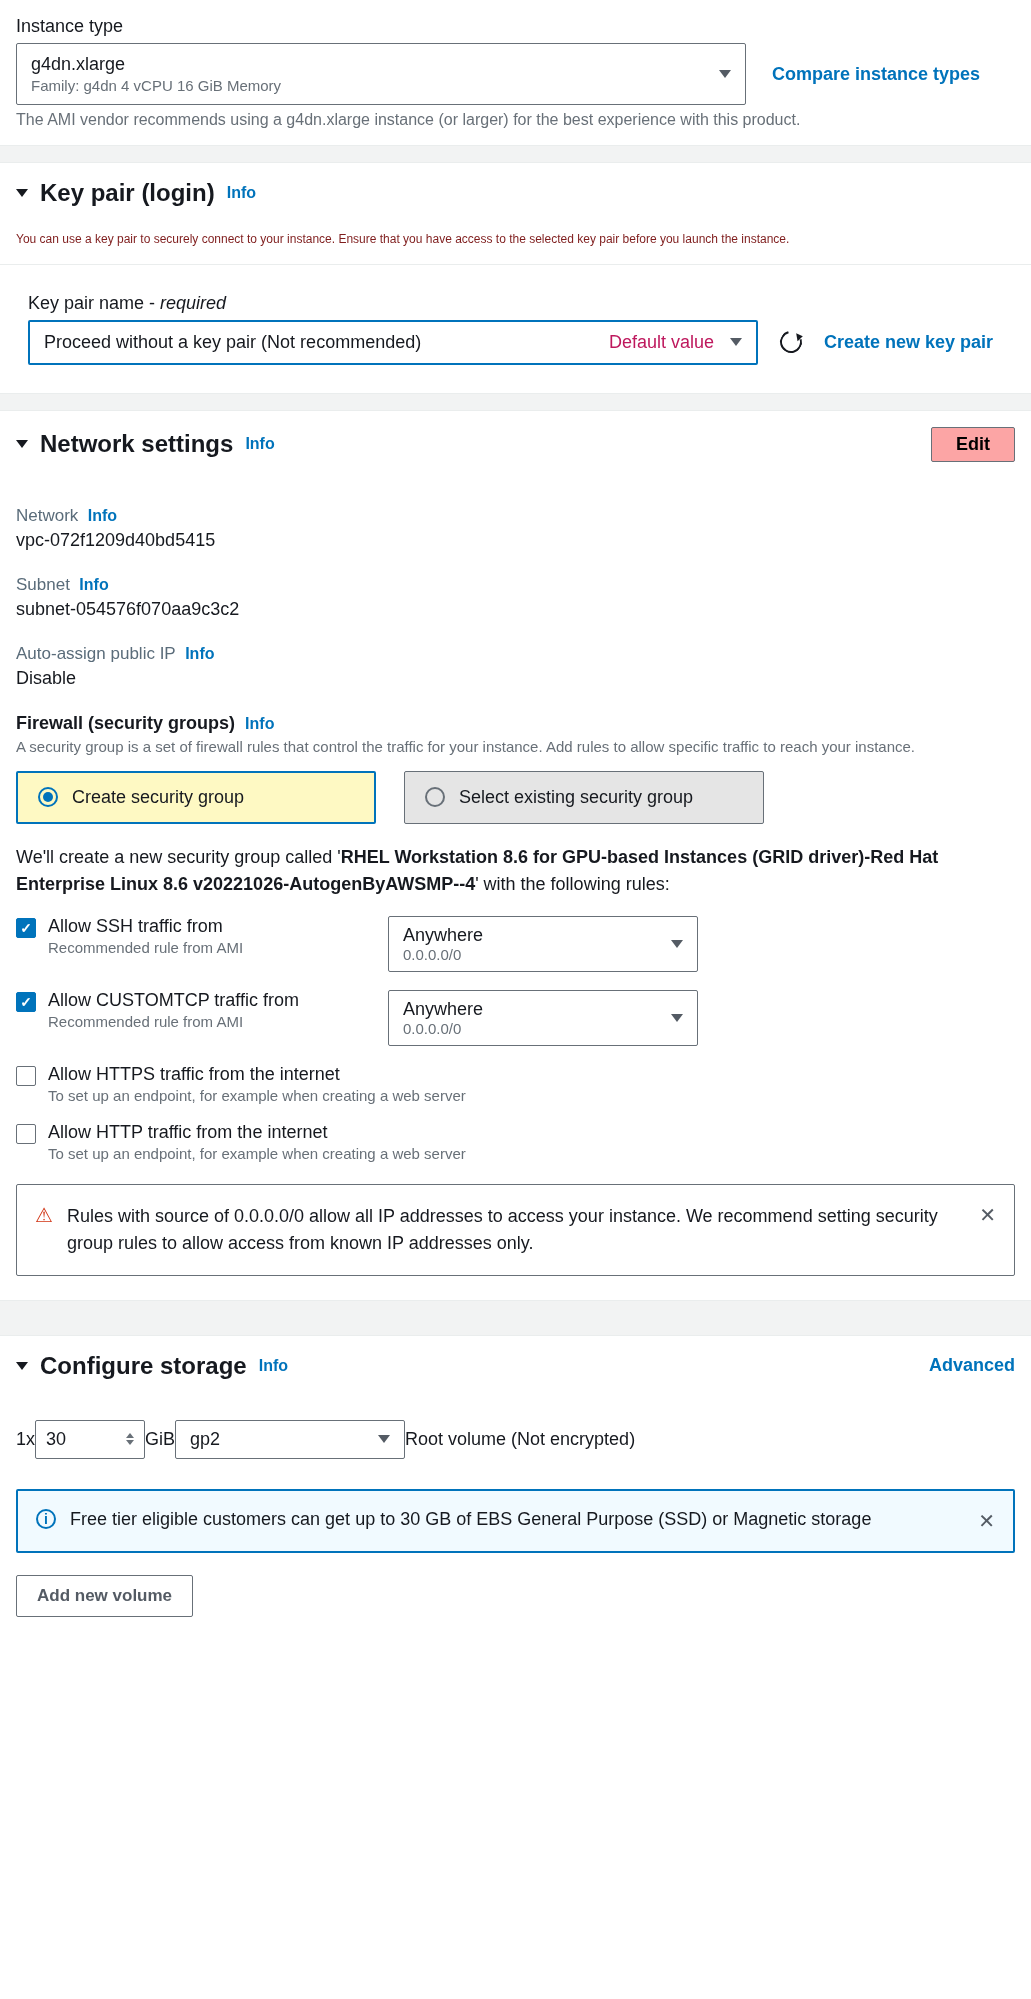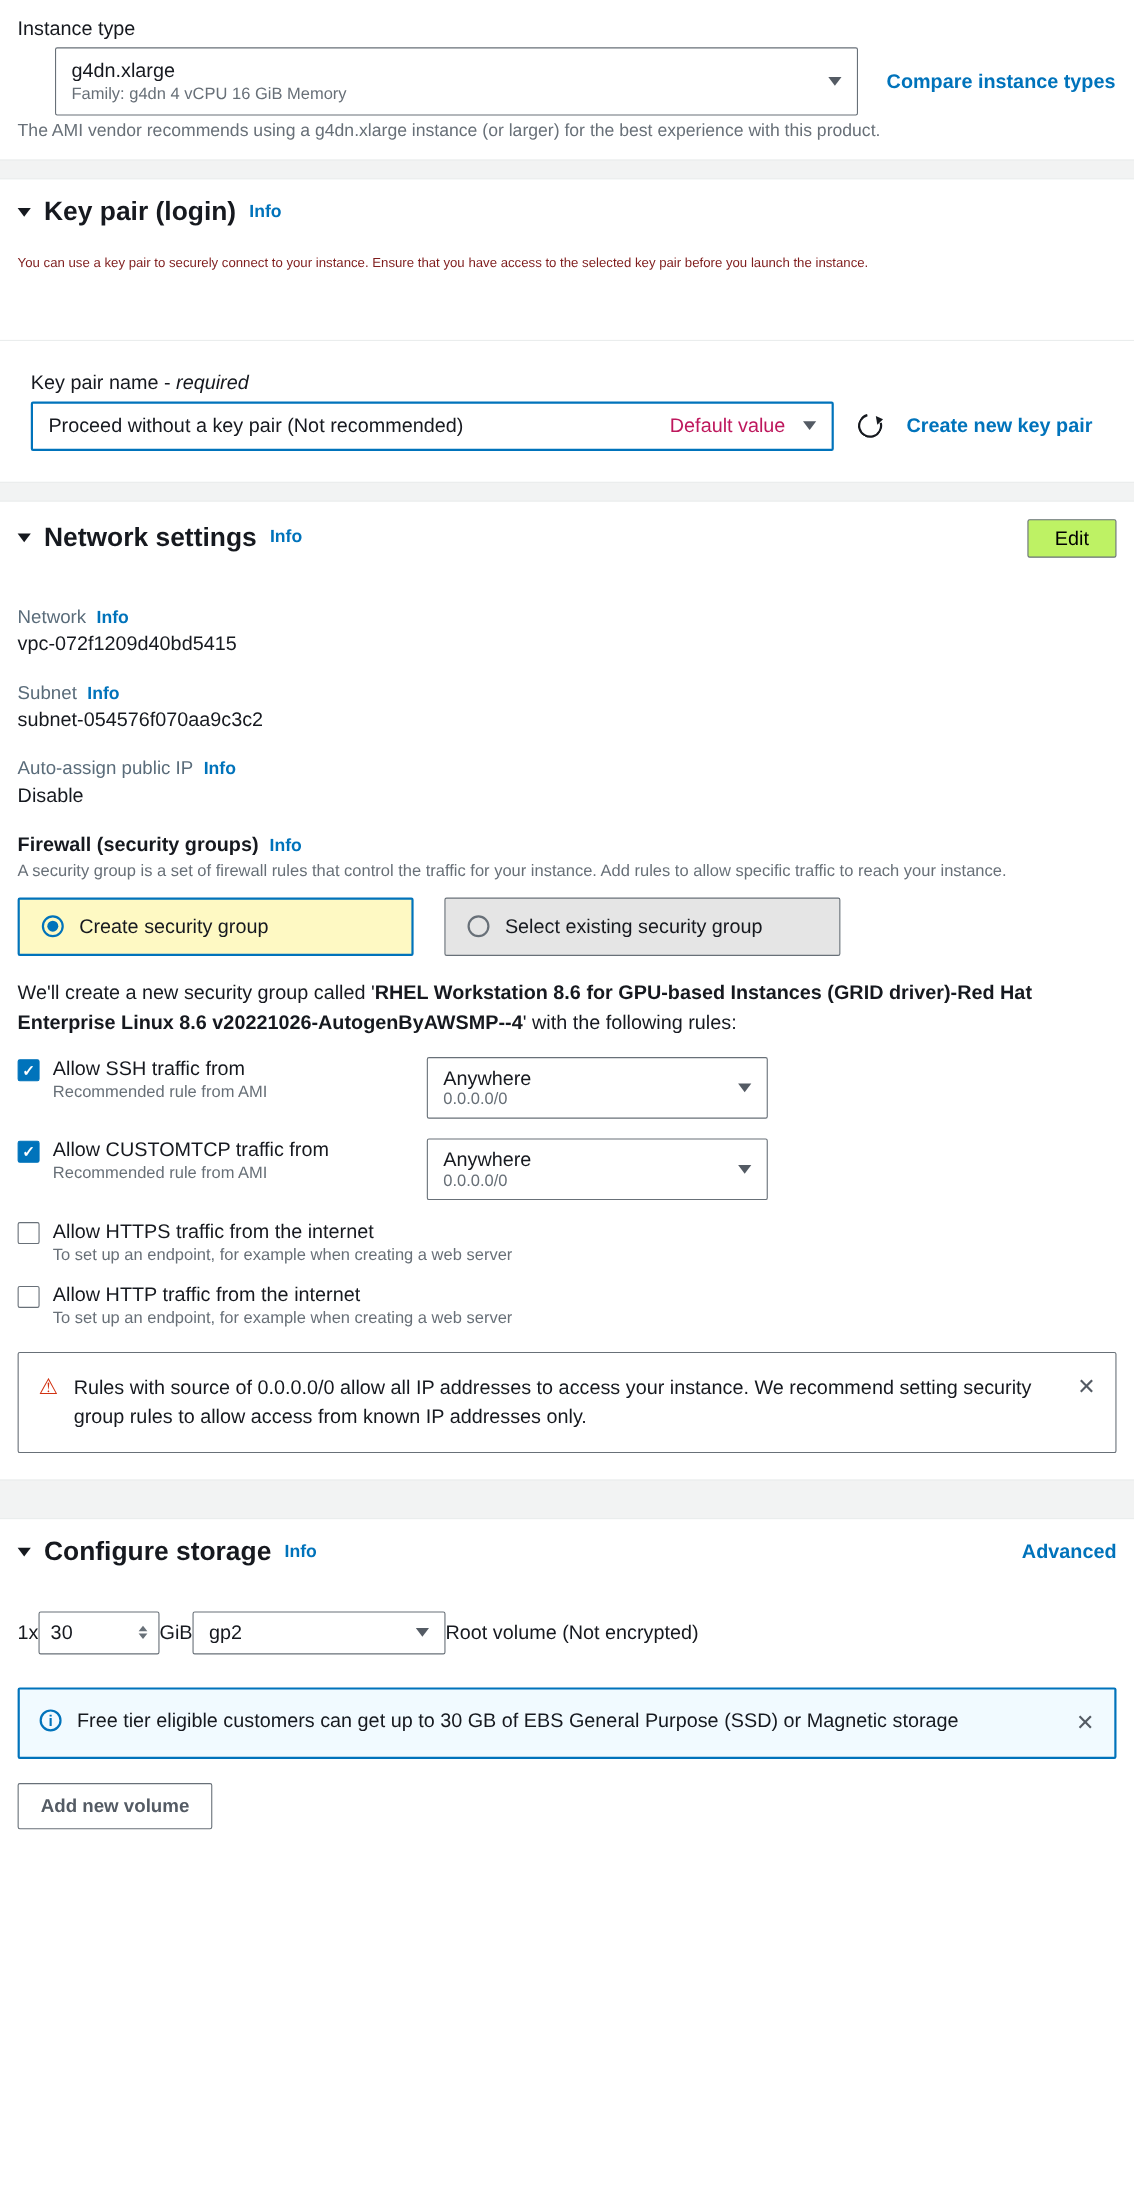--- a/index.html
+++ b/index.html
@@ -10,21 +10,21 @@
 .dropdown-focused { border: 2px solid #0073bb; }
 .hint { color: #687078; font-size: 16px; margin-top: 6px; }
 .sep { height: 18px; background: #f2f3f3; border-top: 1px solid #eaeded; border-bottom: 1px solid #eaeded; }
 .header-row { display: flex; align-items: center; gap: 12px; }
 .caret-collapse { width: 0; height: 0; border-left: 6px solid transparent; border-right: 6px solid transparent; border-top: 8px solid #16191f; }
 .section-title { font-size: 24px; font-weight: 700; }
 .info-link { color: #0073bb; font-size: 16px; font-weight: 700; cursor: pointer; }
 .link { color: #0073bb; font-weight: 700; cursor: pointer; }
 .desc { color: #7f1d1d; font-size: 12px; margin-top: 24px; line-height: 1.4; }
 .italic { font-style: italic; }
-.edit-btn { border: 1px solid #687078; border-radius: 2px; background: #bef264; padding: 6px 24px; font-size: 18px; font-weight: 400; cursor: pointer; }
+.edit-btn { border: 1px solid #687078; border-radius: 2px; background: #fca5a5; padding: 6px 24px; font-size: 18px; font-weight: 700; cursor: pointer; }
 .sub-label { color: #5a6c7a; font-size: 17px; margin-bottom: 4px; }
 .value-text { color: #16191f; font-size: 18px; }
 .radio-row { display: flex; gap: 28px; margin-top: 14px; }
 .radio-btn { border: 1px solid #687078; border-radius: 2px; background: #e5e5e5; padding: 14px 20px; display: flex; align-items: center; gap: 14px; cursor: pointer; flex: 1; max-width: 360px; }
 .radio-btn.selected { border: 2px solid #0073bb; background: #fef9c3; }
 .radio-circle { width: 20px; height: 20px; border: 2px solid #687078; border-radius: 50%; display: flex; align-items: center; justify-content: center; }
 .radio-circle.on { border-color: #0073bb; }
 .radio-dot { width: 10px; height: 10px; background: #0073bb; border-radius: 50%; }
 .check-row { display: flex; align-items: flex-start; gap: 12px; margin-top: 18px; }
 .checkbox { width: 20px; height: 20px; border: 1px solid #687078; border-radius: 2px; flex-shrink: 0; display: flex; align-items: center; justify-content: center; cursor: pointer; margin-top: 2px; }
@@ -46,21 +46,21 @@
 .spinner-down { border-top: 5px solid #687078; }
 .add-btn { border: 1px solid #687078; border-radius: 2px; background: #fff; padding: 10px 20px; font-weight: 700; font-size: 17px; color: #545b64; cursor: pointer; }
 .refresh-icon { width: 22px; height: 22px; border: 2px solid #16191f; border-radius: 50%; border-top-color: transparent; transform: rotate(30deg); position: relative; }
 .refresh-icon::after { content: ''; position: absolute; top: -3px; left: 10px; border-left: 4px solid transparent; border-right: 4px solid transparent; border-bottom: 6px solid #16191f; transform: rotate(50deg); }
 </style>
 </head>
 <body>
 
 <div class="section-pad">
   <div class="field-label">Instance type</div>
-  <div style="display:flex; align-items:center; gap:26px;margin-left:34px;">
+  <div style="display:flex; align-items:center; gap:26px;">
     <div class="dropdown" style="flex:1; max-width:730px;">
       <div>
         <div style="font-size:18px;">g4dn.xlarge</div>
         <div style="color:#687078; font-size:15px; margin-top:2px;">Family: g4dn    4 vCPU    16 GiB Memory</div>
       </div>
       <div class="chevron"></div>
     </div>
     <span class="link" style="font-size:18px;">Compare instance types</span>
   </div>
   <div class="hint">The AMI vendor recommends using a g4dn.xlarge instance (or larger) for the best experience with this product.</div>
@@ -69,21 +69,21 @@
 <div class="sep"></div>
 
 <div class="section-pad">
   <div class="header-row">
     <div class="caret-collapse"></div>
     <span class="section-title">Key pair (login)</span>
     <span class="info-link">Info</span>
   </div>
   <div class="desc" style="margin-left:0;">You can use a key pair to securely connect to your instance. Ensure that you have access to the selected key pair before you launch the instance.</div>
 </div>
-<div style="border-top:1px solid #eaeded; padding:28px;margin-top:45px;">
+<div style="border-top:1px solid #eaeded; padding:28px;">
   <div class="field-label">
     <span>Key pair name - </span><span class="italic">required</span>
   </div>
   <div style="display:flex; align-items:center; gap:22px;">
     <div class="dropdown dropdown-focused" style="flex:1; max-width:730px;">
       <span>Proceed without a key pair (Not recommended)</span>
       <div style="display:flex; align-items:center; gap:16px;">
         <span style="color:#be185d;">Default value</span>
         <div class="chevron"></div>
       </div>

